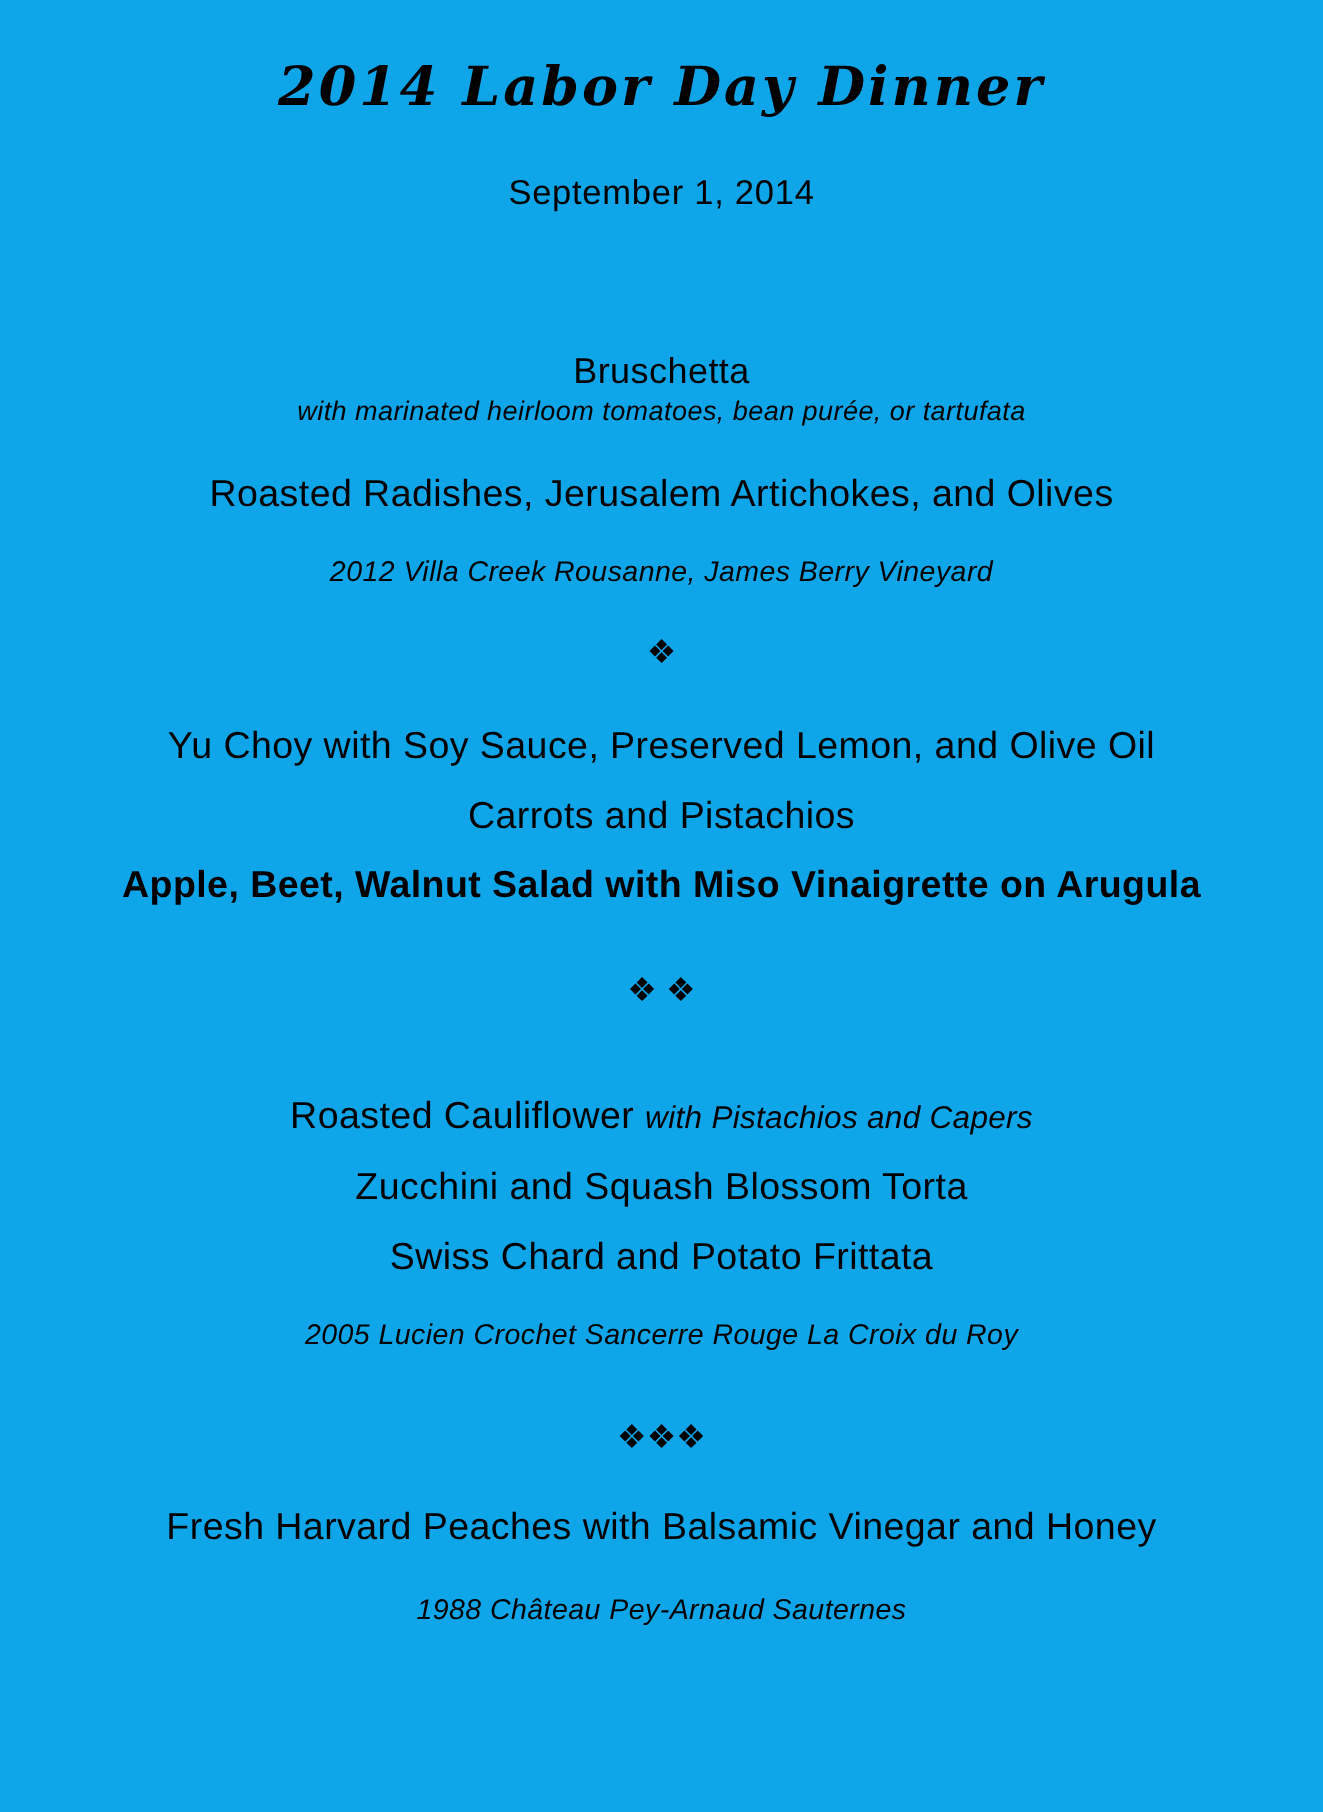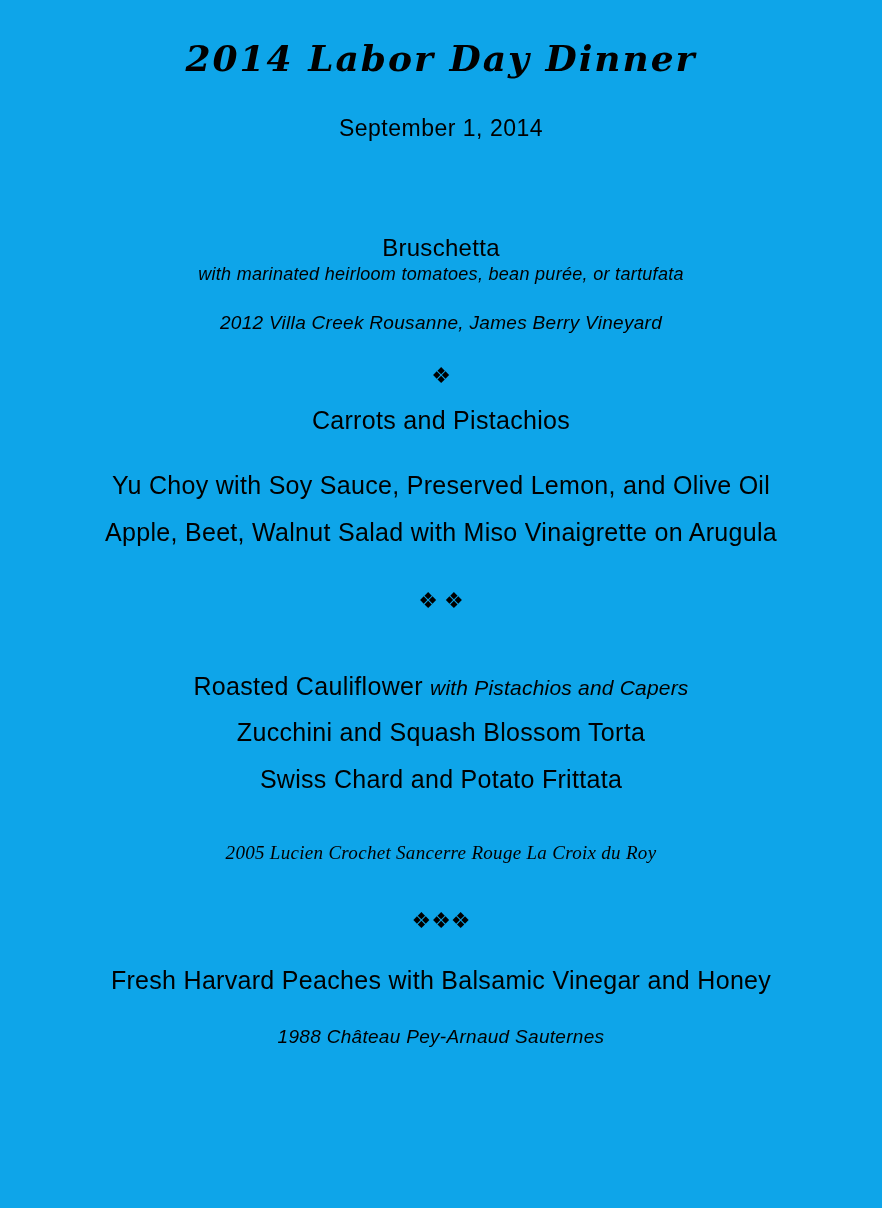--- a/index.html
+++ b/index.html
@@ -66,49 +66,50 @@
     letter-spacing: 0.2px;
   }
   
   .m-bruschetta   { margin-top: 92px; }
   .m-note         { margin-top: 3px;  }
   .m-radishes     { margin-top: 30px; }
   .m-wine1        { margin-top: 27px; }
   .m-sep1         { margin-top: 30px; }
   .m-yuchoy       { margin-top: 36px; }
   .m-carrots      { margin-top: 18px; }
-  .m-apple        { margin-top: 18px; }
+  .m-apple        { margin-top: 18px; font-weight: bold; }
   .m-sep2         { margin-top: 43px; }
   .m-cauliflower  { margin-top: 58px; }
   .m-zucchini     { margin-top: 18px; }
   .m-swiss        { margin-top: 18px; }
-  .m-wine2        { margin-top: 48px; font-family: Liberation Serif, serif; }
+  .m-wine2        { margin-top: 27px; }
   .m-sep3         { margin-top: 45px; }
   .m-fresh        { margin-top: 33px; }
   .m-wine3        { margin-top: 31px; }
 </style>
 </head>
 <body>
 
 <div class="page">
 
   <h1 class="title">2014 Labor Day Dinner</h1>
 
   <div class="date">September 1, 2014</div>
 
   <div class="item-sm m-bruschetta">Bruschetta</div>
   <div class="note m-note">with marinated heirloom tomatoes, bean purée, or tartufata</div>
 
+  <div class="item m-radishes">Roasted Radishes, Jerusalem Artichokes, and Olives</div>
 
   <div class="wine m-wine1">2012 Villa Creek Rousanne, James Berry Vineyard</div>
 
   <div class="sep m-sep1">❖</div>
 
+  <div class="item m-yuchoy">Yu Choy with Soy Sauce, Preserved Lemon, and Olive Oil</div>
   <div class="item m-carrots">Carrots and Pistachios</div>
-  <div class="item m-yuchoy">Yu Choy with Soy Sauce, Preserved Lemon, and Olive Oil</div>
   <div class="item m-apple">Apple, Beet, Walnut Salad with Miso Vinaigrette on Arugula</div>
 
   <div class="sep m-sep2">❖ ❖</div>
 
   <div class="item m-cauliflower"><span>Roasted Cauliflower </span><span class="inline-note">with Pistachios and Capers</span></div>
   <div class="item m-zucchini">Zucchini and Squash Blossom Torta</div>
   <div class="item m-swiss">Swiss Chard and Potato Frittata</div>
 
   <div class="wine m-wine2">2005 Lucien Crochet Sancerre Rouge La Croix du Roy</div>
 

